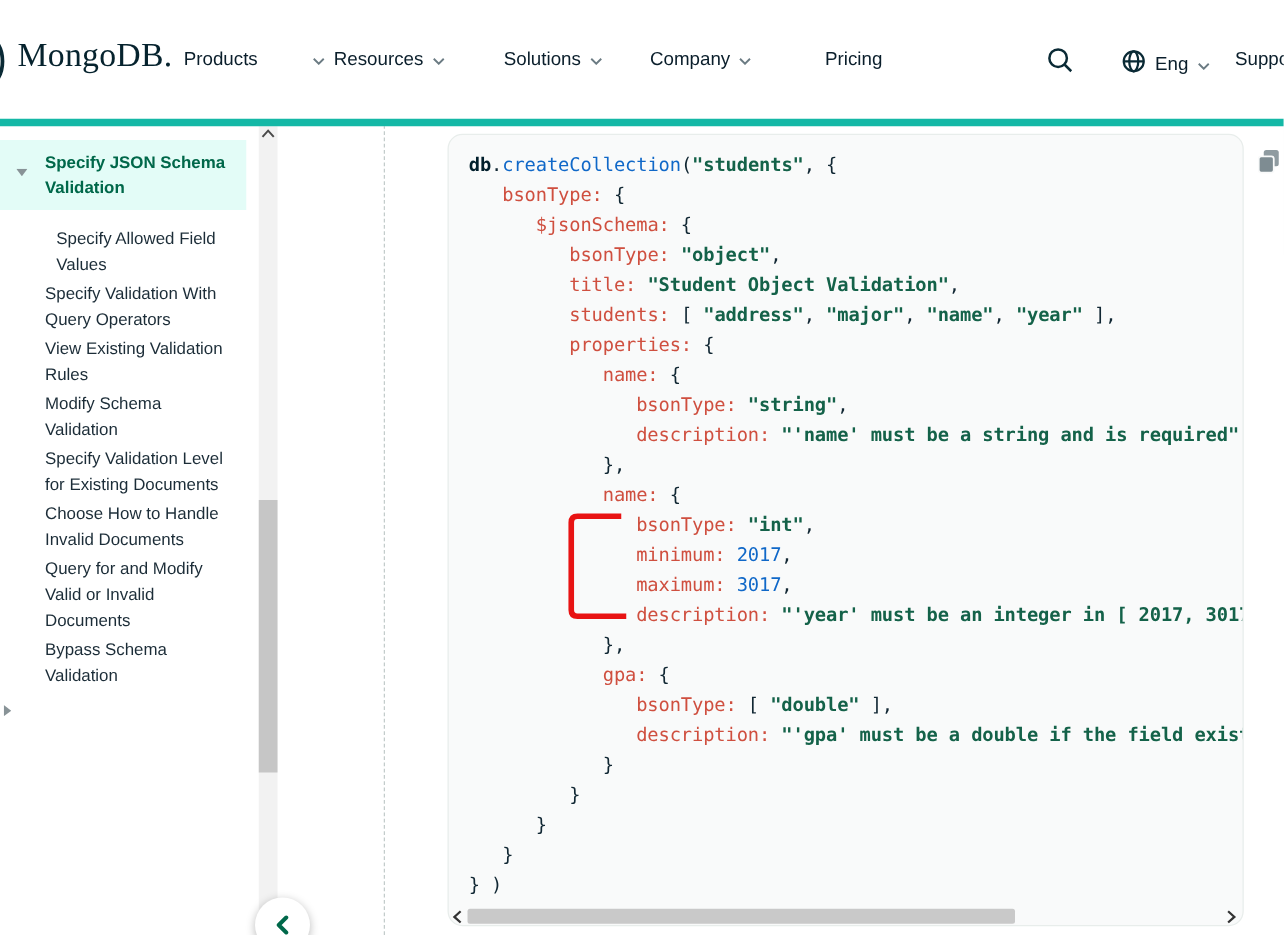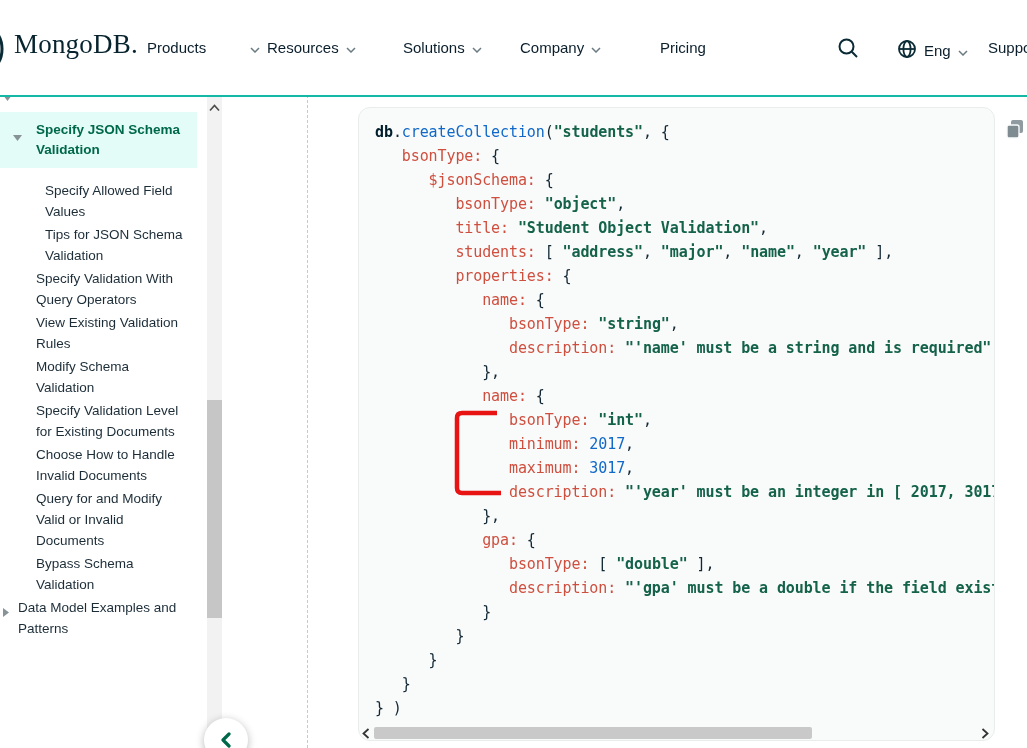--- a/index.html
+++ b/index.html
@@ -1,21 +1,21 @@
 <!DOCTYPE html>
 <html><head>
 <meta charset="utf-8">
 <style>
   html,body{margin:0;padding:0;}
   body{
     position:relative;width:1027px;height:748px;overflow:hidden;
     background:#ffffff;font-family:"Liberation Sans",sans-serif;color:#001E2B;
   }
   
-  .header{position:absolute;left:0;top:0;width:1027px;height:95px;background:#fff;border-bottom:2px solid #14b8a6;z-index:5;}
+  .header{position:absolute;left:0;top:0;width:1027px;height:95px;background:#fff;border-bottom:6px solid #14b8a6;z-index:5;}
   .logo-mark{position:absolute;left:-4px;top:29px;}
   .logo-text{position:absolute;left:14px;top:29px;font-family:"Liberation Serif",serif;font-size:27px;color:#06232E;letter-spacing:.2px;}
   .nav-item{position:absolute;top:39px;font-size:15px;color:#0A1E2B;cursor:pointer;display:flex;align-items:center;gap:7px;}
   .chev{display:inline-block;}
   .nav-right-text{position:absolute;top:39px;font-size:15px;color:#0A1E2B;}
   
   .sidebar{position:absolute;left:0;top:95px;width:207px;height:653px;overflow:hidden;background:#fff;}
   .side-partial{position:relative;margin-top:-13px;padding-left:18px;font-size:13.5px;line-height:20px;color:#3E4F58;}
   .side-partial .caret{position:absolute;left:3px;top:5px;}
   .side-active{position:relative;margin-top:10px;padding:8px 10px 8px 36px;background:#E3FCF7;color:#00684A;font-weight:bold;font-size:13.5px;line-height:20px;width:151px;}
@@ -125,33 +125,31 @@
     <span>Schema Validation</span>
   </div>
   <div class="side-active">
     <span class="caret"><svg width="9" height="6" viewBox="0 0 9 6">
           <polygon points="0,0 9,0 4.5,6" fill="#889397"></polygon>
         </svg></span>
     <span>Specify JSON Schema Validation</span>
   </div>
   <div class="side-list">
     <div class="side-sub">Specify Allowed Field Values</div>
-    <div class="side-sub">Tips for JSON Schema Validation</div>
     <div class="side-item">Specify Validation With Query Operators</div>
     <div class="side-item">View Existing Validation Rules</div>
     <div class="side-item">Modify Schema Validation</div>
     <div class="side-item">Specify Validation Level for Existing Documents</div>
     <div class="side-item">Choose How to Handle Invalid Documents</div>
     <div class="side-item">Query for and Modify Valid or Invalid Documents</div>
     <div class="side-item">Bypass Schema Validation</div>
     <div class="side-section">
       <span class="caret"><svg width="6" height="9" viewBox="0 0 6 9">
             <polygon points="0,0 6,4.5 0,9" fill="#889397"></polygon>
           </svg></span>
-      <span>Data Model Examples and Patterns</span>
     </div>
   </div>
 </div>
 
 <div class="sb-track"></div>
 <span class="sb-up">
   <svg width="11" height="8" viewBox="0 0 11 8">
       <polyline points="1,6.5 5.5,1.5 10,6.5" fill="none" stroke="#4A4A4A" stroke-width="1.6"></polyline>
     </svg>
 </span>

